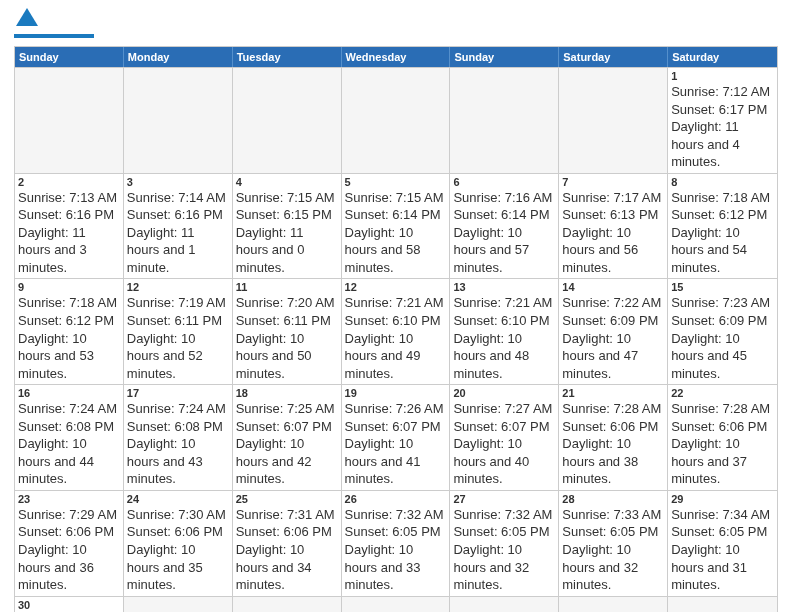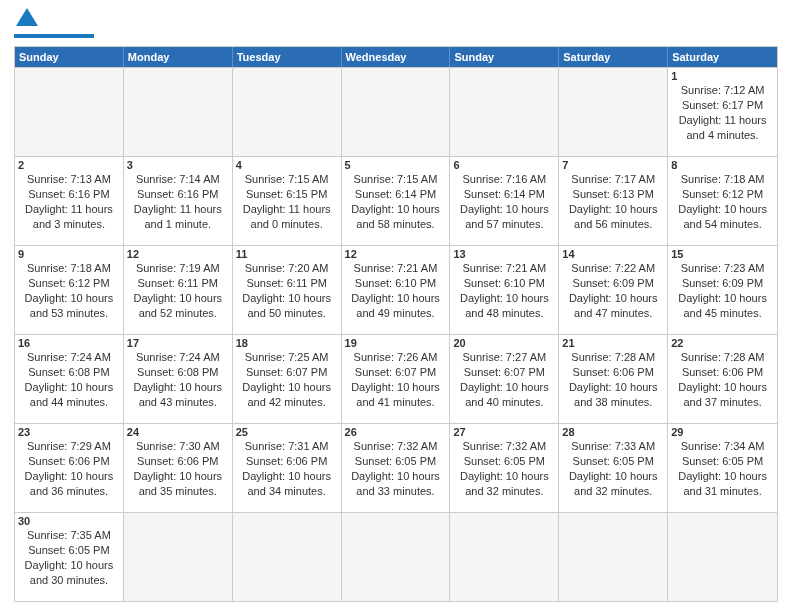--- a/index.html
+++ b/index.html
@@ -92,24 +92,23 @@
     .cal-cell:last-child { border-right: none; }
     .cal-cell.empty { background: #f5f5f5; }
     .cal-cell .day-num {
       font-size: 11px;
       font-weight: bold;
       color: #333;
       display: block;
       margin-bottom: 1px;
     }
     .cal-cell .info {
-      font-size: 11px;
+      font-size: 13px;
       color: #333;
       line-height: 1.35;
-      text-align: center;
     }
 
     
     .logo-icon {
       display: flex;
       align-items: center;
     }
     .logo-icon .text-general { color: #555; font-size: 19px; font-weight: bold; }
     .logo-icon .text-blue { color: #1a7abf; font-size: 19px; font-weight: bold; }
     .logo-icon-shape {

